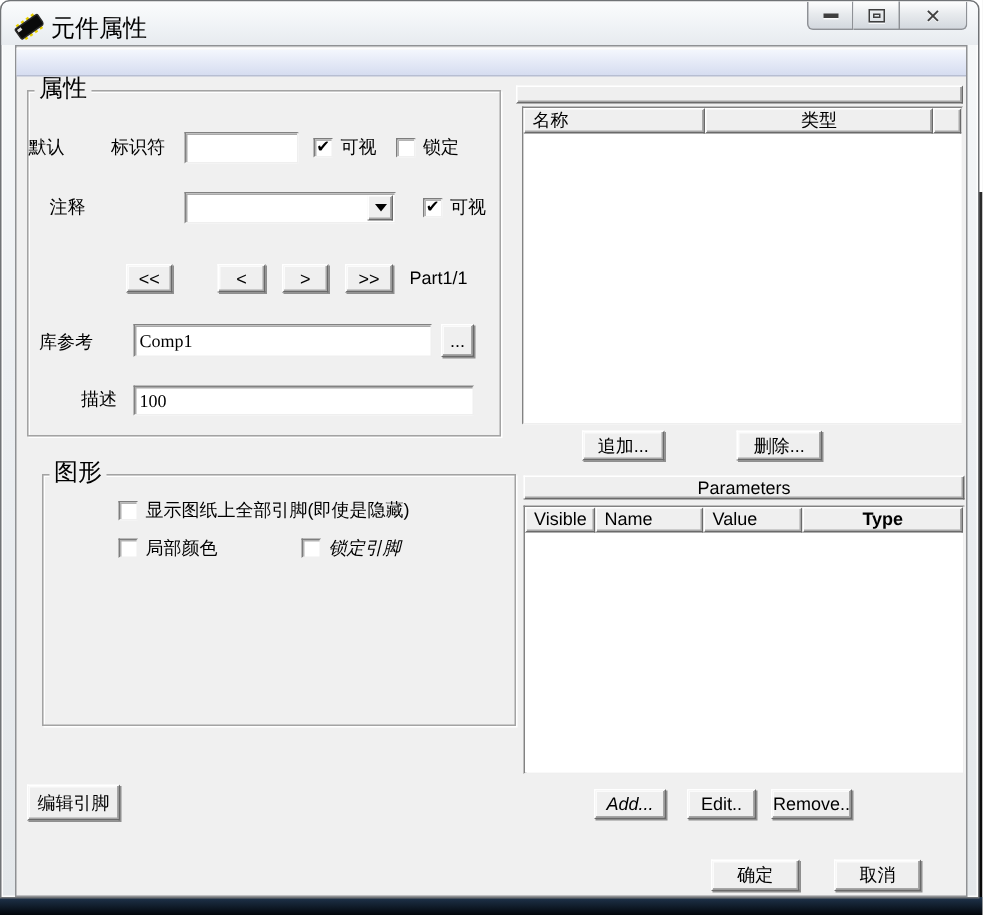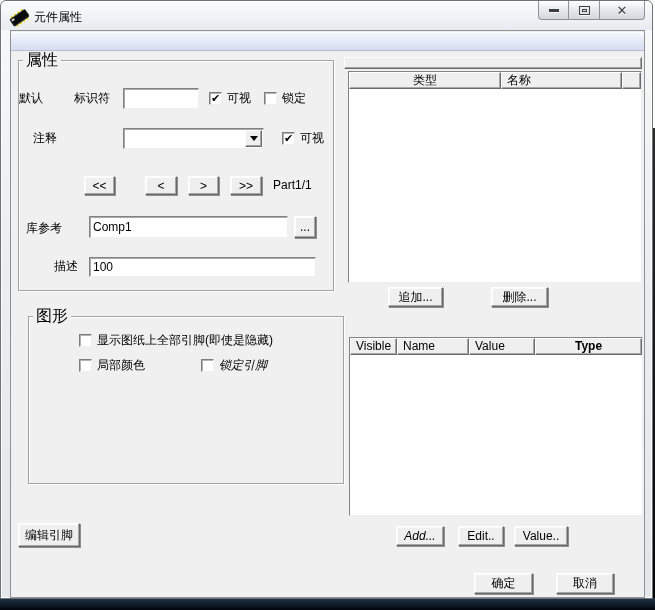--- a/index.html
+++ b/index.html
@@ -17,21 +17,21 @@
 
   
   .window { position:absolute; left:0; top:0; width:653px; height:599px;
     border:1px solid #707376; border-radius:6px 6px 0 0;
     background:linear-gradient(180deg,#f7f9fa 0%,#eceff2 40%,#e3e7ea 100%);
     box-shadow:inset 0 0 0 1px rgba(255,255,255,.85); }
   .titlebar { position:absolute; left:0; top:0; width:100%; height:29px;
     border-radius:6px 6px 0 0;
     background:linear-gradient(180deg,#fbfcfd 0%,#f0f3f6 55%,#e7ebef 100%); }
   .title-icon { position:absolute; left:8px; top:6px; width:20px; height:20px; }
-  .title-text { position:absolute; left:33px; top:8px; font-size:12px; color:#000; }
+  .title-text { position:absolute; left:33px; top:8px; font-size:16px; color:#000; }
 
   .winbtns { position:absolute; top:0; right:7px; height:20px; display:flex; }
   .winbtn { width:31px; height:19px; border:1px solid #8e9196; border-top:none;
     background:linear-gradient(180deg,#fefefe 0%,#e8ebee 45%,#d3d8de 100%);
     display:flex; align-items:center; justify-content:center; position:relative; }
   .winbtn.first { border-radius:0 0 0 4px; }
   .winbtn.close { width:45px; border-radius:0 0 4px 0; }
   .winbtn + .winbtn { border-left:none; }
   .glyph-min { width:10px; height:3px; background:#3f3f3f; box-shadow:0 1px 0 rgba(255,255,255,.8); }
   .glyph-max { width:11px; height:9px; border:1px solid #3f3f3f; background:transparent;
@@ -56,21 +56,21 @@
 
   .btn3d { position:absolute; background:#efefef; color:#000;
     border:1px solid; border-color:#ffffff #6a6a6a #6a6a6a #ffffff;
     box-shadow:inset -1px -1px 0 #a6a6a6, inset 1px 1px 0 #fbfbfb, 1px 1px 0 rgba(64,64,64,.55);
     font-family:inherit; font-size:12px; text-align:center; padding:0; cursor:default;
     display:flex; align-items:center; justify-content:center; white-space:nowrap; }
 
   .sunken { position:absolute; background:#ffffff;
     border:1px solid; border-color:#828282 #efefef #efefef #828282;
     box-shadow:inset 1px 1px 0 rgba(64,64,64,.45); }
-  input.sunken { font-family:Liberation Sans, sans-serif; font-size:12px; padding:0 3px; outline:none; }
+  input.sunken { font-family:Liberation Serif, serif; font-size:12px; padding:0 3px; outline:none; }
 
   .checkbox { position:absolute; width:13px; height:13px; background:#ffffff;
     border:1px solid; border-color:#7d7d7d #f0f0f0 #f0f0f0 #7d7d7d;
     box-shadow:inset 1px 1px 0 rgba(64,64,64,.4);
     display:flex; align-items:center; justify-content:center; }
   .checkbox .mark { font-size:11px; font-weight:bold; line-height:1; color:#000; margin-top:-1px; }
 
   .combo-arrow-btn { position:absolute; right:1px; top:1px; width:17px; height:17px;
     background:#efefef; border:1px solid; border-color:#ffffff #6a6a6a #6a6a6a #ffffff;
     box-shadow:inset -1px -1px 0 #a6a6a6;
@@ -190,38 +190,41 @@
     <span class="checkbox" style="left:190px; top:328px;">
       <span class="mark"></span>
     </span>
     <span class="lbl" style="left:208px; top:327px;font-style:italic;">锁定引脚</span>
 
     <button class="btn3d" style="left:7px; top:492px; width:62px; height:24px;">编辑引脚</button>
 
     <div class="raisedbar" style="left:333px; top:26px; width:298px; height:12px;"></div>
     <div class="listbox" style="left:337px; top:40px; width:294px; height:212px;">
       <div class="hdr-row">
+        <div class="hdr-cell" style="width:121px;">名称</div>
         <div class="hdr-cell center" style="width:152px;">类型</div>
-        <div class="hdr-cell" style="width:121px;">名称</div>
         <div class="hdr-cell" style="flex:1;"></div>
       </div>
       <div class="list-body" style="height:193px;"></div>
     </div>
     <button class="btn3d" style="left:377px; top:256px; width:55px; height:20px;">追加...</button>
     <button class="btn3d" style="left:480px; top:256px; width:57px; height:20px;">删除...</button>
 
+    <div class="raisedbar" style="left:338px; top:286px; width:294px; height:16px;">
+      <span>Parameters</span>
+    </div>
     <div class="listbox" style="left:338px; top:306px; width:294px; height:179px;">
       <div class="hdr-row">
         <div class="hdr-cell" style="width:47px;">Visible</div>
         <div class="hdr-cell" style="width:72px;">Name</div>
         <div class="hdr-cell" style="width:66px;">Value</div>
         <div class="hdr-cell center" style="flex:1;font-weight:bold;">Type</div>
       </div>
       <div class="list-body" style="height:160px;"></div>
     </div>
     <button class="btn3d" style="left:385px; top:495px; width:48px; height:20px;font-style:italic;">Add...</button>
     <button class="btn3d" style="left:447px; top:495px; width:46px; height:20px;">Edit..</button>
-    <button class="btn3d" style="left:503px; top:495px; width:54px; height:20px;">Value..</button>
+    <button class="btn3d" style="left:503px; top:495px; width:54px; height:20px;">Remove..</button>
 
     <button class="btn3d" style="left:463px; top:542px; width:59px; height:21px;">确定</button>
     <button class="btn3d" style="left:545px; top:542px; width:58px; height:21px;">取消</button>
   </div>
 </div>
 
 </body></html>

